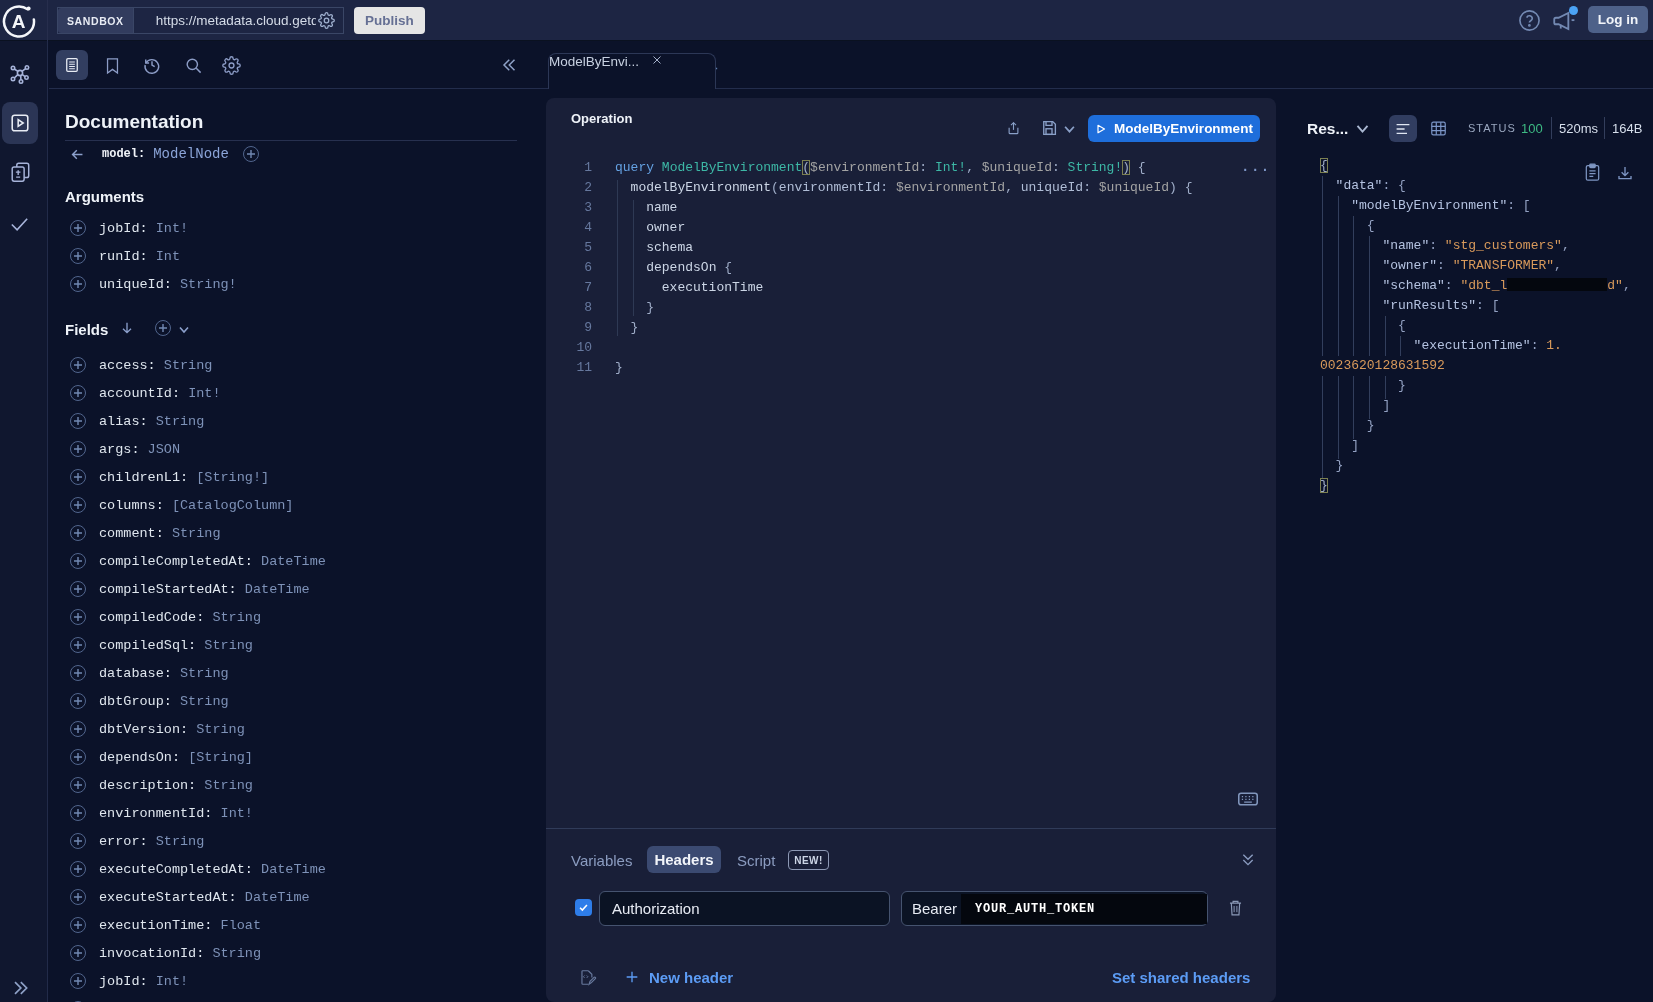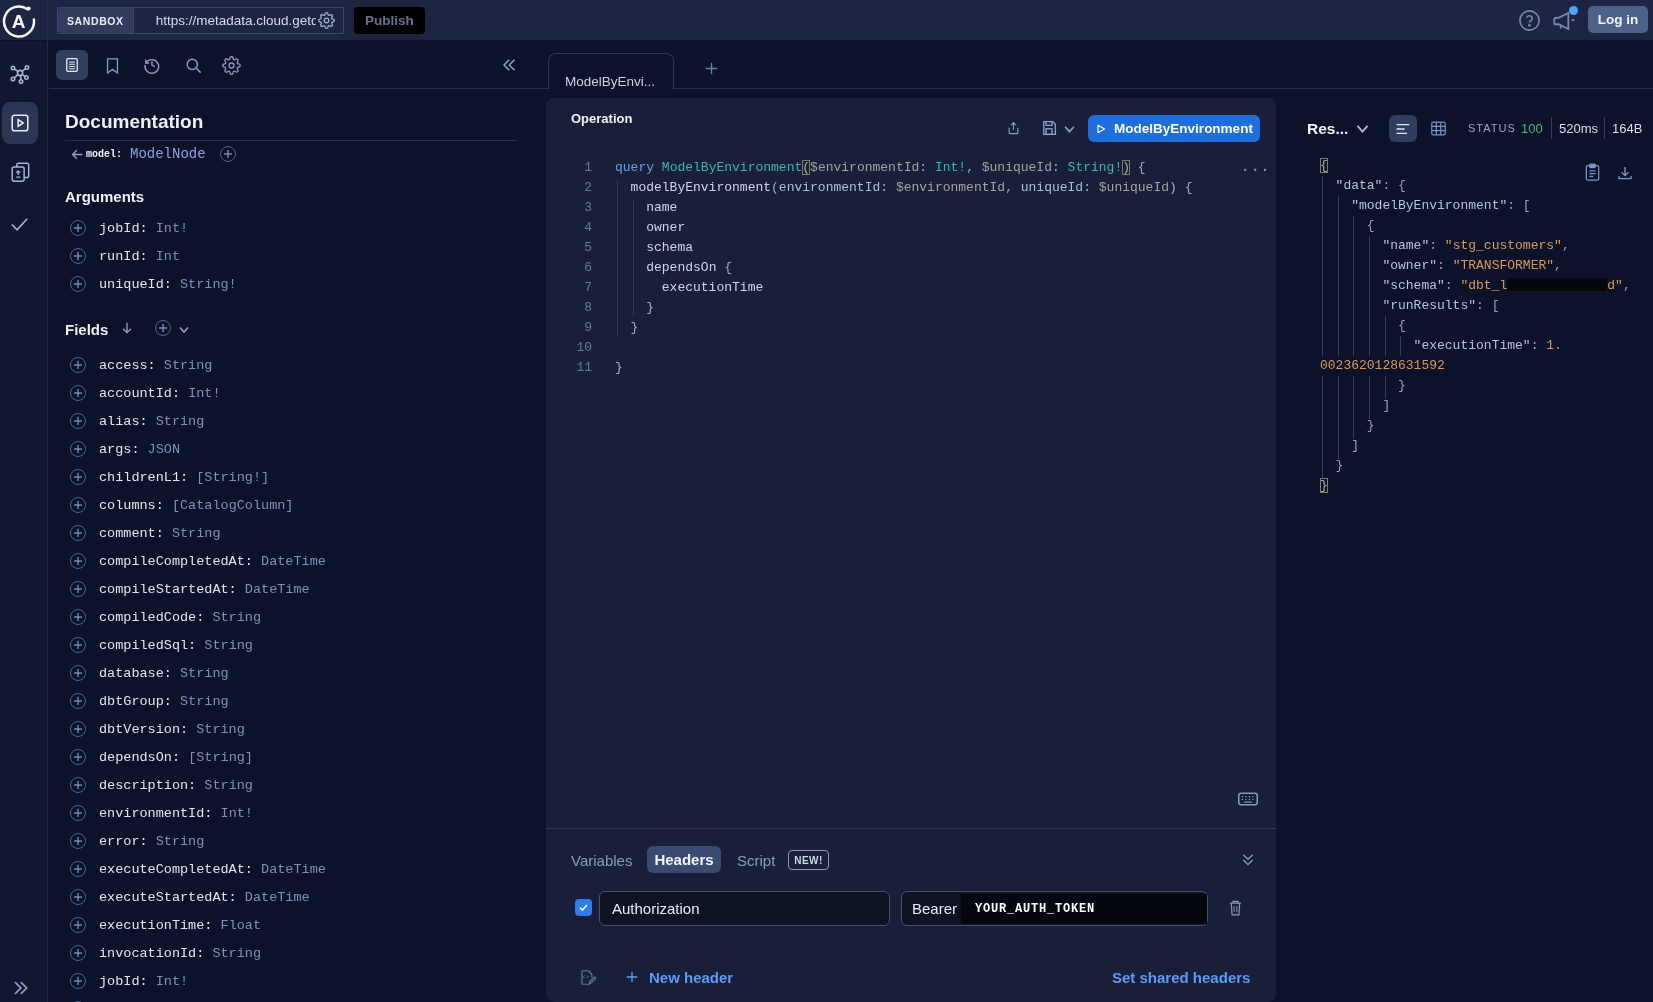--- a/index.html
+++ b/index.html
@@ -9,35 +9,35 @@
 
 #topbar{position:absolute;left:0;top:0;width:1653px;height:41px;background:#1d2543;border-bottom:1px solid #0a1120}
 #rail{position:absolute;left:0;top:41px;width:48px;height:961px;background:#10172f;border-right:1px solid #222b49}
 .railtile{position:absolute;left:2px;width:36px;height:42px;border-radius:8px;background:#2b3555;display:flex;align-items:center;justify-content:center}
 .railicon{position:absolute;left:0;width:39px;display:flex;justify-content:center}
 
 #pill{position:absolute;left:57px;top:7px;width:287px;height:27px;border:1px solid #3a4666;border-radius:0;display:flex;align-items:center}
 #pill .sbx{background:#323c5e;color:#e8ecf4;font-weight:bold;font-size:10.5px;letter-spacing:0.6px;height:100%;display:flex;align-items:center;padding:0 9px;border-right:1px solid #3a4666;border-radius:3px 0 0 3px;flex:none}
 #pill .url{color:#d5dce8;font-size:13.5px;display:flex;align-items:center;width:182px;overflow:hidden;white-space:nowrap;flex:none}
 .greendot{width:8px;height:8px;border-radius:50%;background:#2fae63;margin:0 10px 0 12px}
-#publish{position:absolute;left:354px;top:7px;width:71px;height:27px;background:#000000;border-radius:4px;color:#667094;font-weight:bold;font-size:13.5px;display:flex;align-items:center;justify-content:center}
+#publish{position:absolute;left:354px;top:7px;width:71px;height:27px;background:#e5e5e5;border-radius:4px;color:#667094;font-weight:bold;font-size:13.5px;display:flex;align-items:center;justify-content:center}
 #login{position:absolute;left:1588px;top:6px;width:60px;height:27px;background:#4e6189;border-radius:5px;color:#f2f5fa;font-weight:bold;font-size:13.5px;display:flex;align-items:center;justify-content:center}
 .hline{position:absolute;height:1px;background:#232d4c}
 .seltile{position:absolute;top:50px;width:32px;height:30px;border-radius:6px;background:#323e60;display:flex;align-items:center;justify-content:center}
 .sbicon{position:absolute;top:50px;width:32px;height:30px;display:flex;align-items:center;justify-content:center}
 #docs{position:absolute;left:49px;top:89px;width:484px;height:913px;background:#0b1229}
 #docs h1{color:#eef2f8;font-size:19px;font-weight:bold;position:absolute;left:16px;top:22px}
 .sechead{color:#eef2f8;font-size:15px;font-weight:bold;position:absolute}
 .pc{display:inline-flex;width:16px;height:16px;border:1px solid #51658d;border-radius:50%;color:#7289b3;align-items:center;justify-content:center;flex:none}
 .pc svg{margin:0}
 .frow{position:absolute;left:0;width:484px;height:28px;display:flex;align-items:center;padding-left:21px;font-family:"Liberation Mono",monospace;font-size:13.5px;color:#dfe6ee}
 .frow .pc{margin-right:13px}
 .ftype{color:#7e92b8}
 
-#tab{position:absolute;left:548px;top:53px;width:126px;height:36px;border:1px solid #2c3756;border-bottom:none;border-radius:8px 8px 0 0;color:#c7d0e0;font-size:13.5px;display:flex;align-items:flex-end;padding:0 16px;background:#0b1229;z-index:2}
+#tab{position:absolute;left:548px;top:53px;width:168px;height:36px;border:1px solid #2c3756;border-bottom:none;border-radius:8px 8px 0 0;color:#c7d0e0;font-size:13.5px;display:flex;align-items:flex-start;padding:0 0;background:#0b1229;z-index:2}
 #card{position:absolute;left:546px;top:98px;width:730px;height:904px;background:#191f38;border-radius:8px}
 #ophead{position:absolute;left:571px;top:111px;color:#eef2f8;font-weight:bold;font-size:13px}
 #runbtn{position:absolute;left:1088px;top:115px;width:172px;height:27px;background:#1e6edb;border-radius:6px;color:#fff;font-weight:bold;font-size:13.5px;display:flex;align-items:center;justify-content:center;gap:7px}
 #gutter{position:absolute;left:546px;top:158px;width:46px;text-align:right;font-family:"Liberation Mono",monospace;font-size:13px;line-height:20px;color:#66789e;white-space:pre}
 #code{position:absolute;left:615px;top:158px;font-family:"Liberation Mono",monospace;font-size:13px;line-height:20px;white-space:pre;color:#ccd6e6}
 .kw{color:#64a1e2}.ty{color:#3db8a6}.vr{color:#a3a3a3}.pn{color:#9fadc8}.fd{color:#ccd6e6}.ar{color:#b0bdd6}
 .bm{outline:1px solid #7c8052;outline-offset:-1px}
 .guide{position:absolute;width:1px;background:#2e3954}
 
 #bsep{position:absolute;left:546px;top:828px;width:730px;height:1px;background:#303b59}
@@ -165,21 +165,21 @@
     </svg>
   </div>
 
 <div id="docs">
   <h1>Documentation</h1>
   <div class="hline" style="left:16px;top:51px;width:452px;background:#27304f"></div>
   <div class="abs" style="left:20px;top:52px;width:450px;height:26px;display:flex;align-items:center">
     <svg width="17" height="17" viewBox="0 0 24 24" fill="none" stroke="#8ca0cc" stroke-width="2">
         <path d="M19 12H5M11 6l-6 6 6 6"></path>
       </svg>
-    <span class="mono" style="font-size:10px;margin-left:0;color:#f0f3f8;font-weight:bold">model:</span>
+    <span class="mono" style="font-size:12px;margin-left:16px;color:#f0f3f8;font-weight:bold">model:</span>
     <span class="mono" style="font-size:14px;margin-left:8px;color:#8ba4d8">ModelNode</span>
     <span class="pc" style="margin-left:14px">
         <svg width="10" height="10" viewBox="0 0 10 10" stroke="#7289b3" stroke-width="1.4">
           <path d="M5 1v8M1 5h8"></path>
         </svg>
       </span>
   </div>
   <div class="sechead" style="left:16px;top:99px">Arguments</div>
   <div class="frow" style="top:125px"><span class="pc">
         <svg width="10" height="10" viewBox="0 0 10 10" stroke="#7289b3" stroke-width="1.4">

